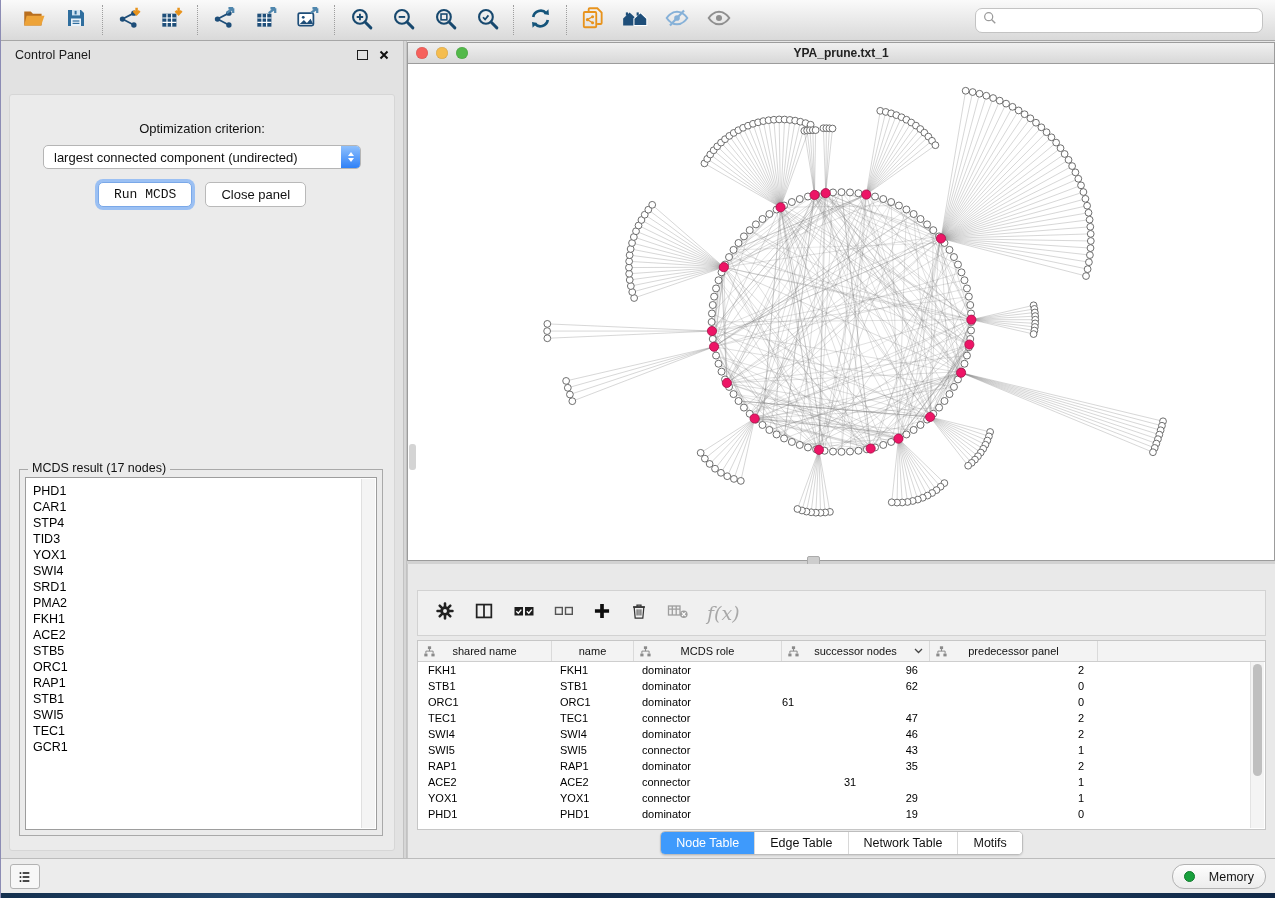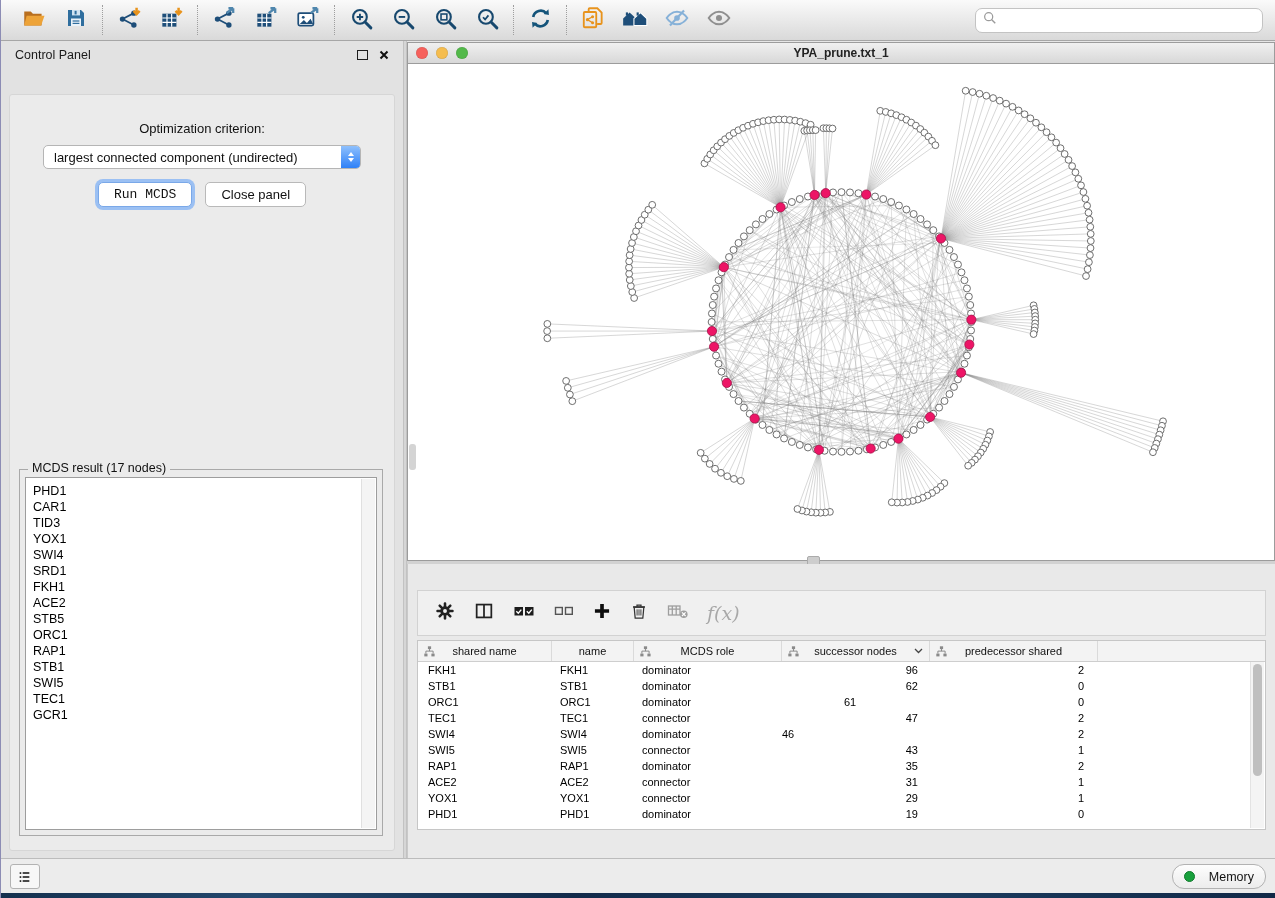--- a/index.html
+++ b/index.html
@@ -279,24 +279,26 @@
       <div class="btn-row">
         <div class="mac-btn focus">Run MCDS</div>
         <div class="mac-btn">Close panel</div>
       </div>
       <div class="result-box">
         <span class="result-legend">MCDS result (17 nodes)</span>
         <div class="result-list">
           <div class="result-items" id="mcds-list">
               <div class="result-item">PHD1</div>
               <div class="result-item">CAR1</div>
+              <div class="result-item">STP4</div>
               <div class="result-item">TID3</div>
               <div class="result-item">YOX1</div>
               <div class="result-item">SWI4</div>
               <div class="result-item">SRD1</div>
+              <div class="result-item">PMA2</div>
               <div class="result-item">FKH1</div>
               <div class="result-item">ACE2</div>
               <div class="result-item">STB5</div>
               <div class="result-item">ORC1</div>
               <div class="result-item">RAP1</div>
               <div class="result-item">STB1</div>
               <div class="result-item">SWI5</div>
               <div class="result-item">TEC1</div>
               <div class="result-item">GCR1</div>
             </div>
@@ -1153,21 +1155,21 @@
           </div>
           <div class="tp-hcell" style="width:168px">
             <svg class="h-ic" width="11" height="11" viewBox="0 0 11 11">
               <g fill="#8a8a8a">
                 <rect x="3.9" y="0.3" width="3.2" height="2.8"></rect>
                 <rect x="0.3" y="7.6" width="3.2" height="2.8"></rect>
                 <rect x="7.4" y="7.6" width="3.2" height="2.8"></rect>
               </g>
               <path d="M5.5 3.1v2M1.9 7.6V5.1h7.2v2.5" stroke="#8a8a8a" fill="none" stroke-width="1"></path>
             </svg>
-            <span>predecessor shared</span>
+            <span>predecessor panel</span>
           </div>
           <div class="tp-hcell tp-hfill"></div>
         </div>
       <div id="tp-body">
           <div class="tp-row">
             <div class="tp-cell" style="width:134px;padding-left:10px">FKH1</div>
             <div class="tp-cell" style="width:82px;padding-left:8px">FKH1</div>
             <div class="tp-cell" style="width:148px;padding-left:8px">dominator</div>
             <div class="tp-cell" style="width:148px;text-align:right;padding-right:12px">96</div>
             <div class="tp-cell" style="width:168px;text-align:right;padding-right:14px">2</div>
@@ -1176,75 +1178,83 @@
             <div class="tp-cell" style="width:134px;padding-left:10px">STB1</div>
             <div class="tp-cell" style="width:82px;padding-left:8px">STB1</div>
             <div class="tp-cell" style="width:148px;padding-left:8px">dominator</div>
             <div class="tp-cell" style="width:148px;text-align:right;padding-right:12px">62</div>
             <div class="tp-cell" style="width:168px;text-align:right;padding-right:14px">0</div>
           </div>
           <div class="tp-row">
             <div class="tp-cell" style="width:134px;padding-left:10px">ORC1</div>
             <div class="tp-cell" style="width:82px;padding-left:8px">ORC1</div>
             <div class="tp-cell" style="width:148px;padding-left:8px">dominator</div>
-            <div class="tp-cell" style="width:148px;text-align:center;padding-right:12px">61</div>
+            <div class="tp-cell" style="width:148px;text-align:left;padding-right:12px">61</div>
             <div class="tp-cell" style="width:168px;text-align:right;padding-right:14px">0</div>
           </div>
           <div class="tp-row">
             <div class="tp-cell" style="width:134px;padding-left:10px">TEC1</div>
             <div class="tp-cell" style="width:82px;padding-left:8px">TEC1</div>
             <div class="tp-cell" style="width:148px;padding-left:8px">connector</div>
             <div class="tp-cell" style="width:148px;text-align:right;padding-right:12px">47</div>
             <div class="tp-cell" style="width:168px;text-align:right;padding-right:14px">2</div>
           </div>
           <div class="tp-row">
             <div class="tp-cell" style="width:134px;padding-left:10px">SWI4</div>
             <div class="tp-cell" style="width:82px;padding-left:8px">SWI4</div>
             <div class="tp-cell" style="width:148px;padding-left:8px">dominator</div>
-            <div class="tp-cell" style="width:148px;text-align:left;padding-right:12px">46</div>
+            <div class="tp-cell" style="width:148px;text-align:right;padding-right:12px">46</div>
             <div class="tp-cell" style="width:168px;text-align:right;padding-right:14px">2</div>
           </div>
           <div class="tp-row">
             <div class="tp-cell" style="width:134px;padding-left:10px">SWI5</div>
             <div class="tp-cell" style="width:82px;padding-left:8px">SWI5</div>
             <div class="tp-cell" style="width:148px;padding-left:8px">connector</div>
             <div class="tp-cell" style="width:148px;text-align:right;padding-right:12px">43</div>
             <div class="tp-cell" style="width:168px;text-align:right;padding-right:14px">1</div>
           </div>
           <div class="tp-row">
             <div class="tp-cell" style="width:134px;padding-left:10px">RAP1</div>
             <div class="tp-cell" style="width:82px;padding-left:8px">RAP1</div>
             <div class="tp-cell" style="width:148px;padding-left:8px">dominator</div>
             <div class="tp-cell" style="width:148px;text-align:right;padding-right:12px">35</div>
             <div class="tp-cell" style="width:168px;text-align:right;padding-right:14px">2</div>
           </div>
           <div class="tp-row">
             <div class="tp-cell" style="width:134px;padding-left:10px">ACE2</div>
             <div class="tp-cell" style="width:82px;padding-left:8px">ACE2</div>
             <div class="tp-cell" style="width:148px;padding-left:8px">connector</div>
-            <div class="tp-cell" style="width:148px;text-align:right;padding-right:12px">31</div>
+            <div class="tp-cell" style="width:148px;text-align:center;padding-right:12px">31</div>
             <div class="tp-cell" style="width:168px;text-align:right;padding-right:14px">1</div>
           </div>
           <div class="tp-row">
             <div class="tp-cell" style="width:134px;padding-left:10px">YOX1</div>
             <div class="tp-cell" style="width:82px;padding-left:8px">YOX1</div>
             <div class="tp-cell" style="width:148px;padding-left:8px">connector</div>
             <div class="tp-cell" style="width:148px;text-align:right;padding-right:12px">29</div>
             <div class="tp-cell" style="width:168px;text-align:right;padding-right:14px">1</div>
           </div>
           <div class="tp-row">
             <div class="tp-cell" style="width:134px;padding-left:10px">PHD1</div>
             <div class="tp-cell" style="width:82px;padding-left:8px">PHD1</div>
             <div class="tp-cell" style="width:148px;padding-left:8px">dominator</div>
             <div class="tp-cell" style="width:148px;text-align:right;padding-right:12px">19</div>
             <div class="tp-cell" style="width:168px;text-align:right;padding-right:14px">0</div>
           </div>
         </div>
       <div class="tp-scroll">
           <div class="tp-thumb"></div>
+        </div>
+    </div>
+    <div class="tp-tabs">
+      <div class="seg" id="tp-tabs-seg">
+          <div class="seg-btn sel">Node Table</div>
+          <div class="seg-btn">Edge Table</div>
+          <div class="seg-btn">Network Table</div>
+          <div class="seg-btn">Motifs</div>
         </div>
     </div>
   </div>
 
   <div class="status-bar">
     <div class="sb-left">
       <svg width="16" height="16" viewBox="0 0 24 24">
           <g stroke="#111" stroke-width="2.2">
             <path d="M8.5 6h10M8.5 12h10M8.5 18h10"></path>
           </g>

